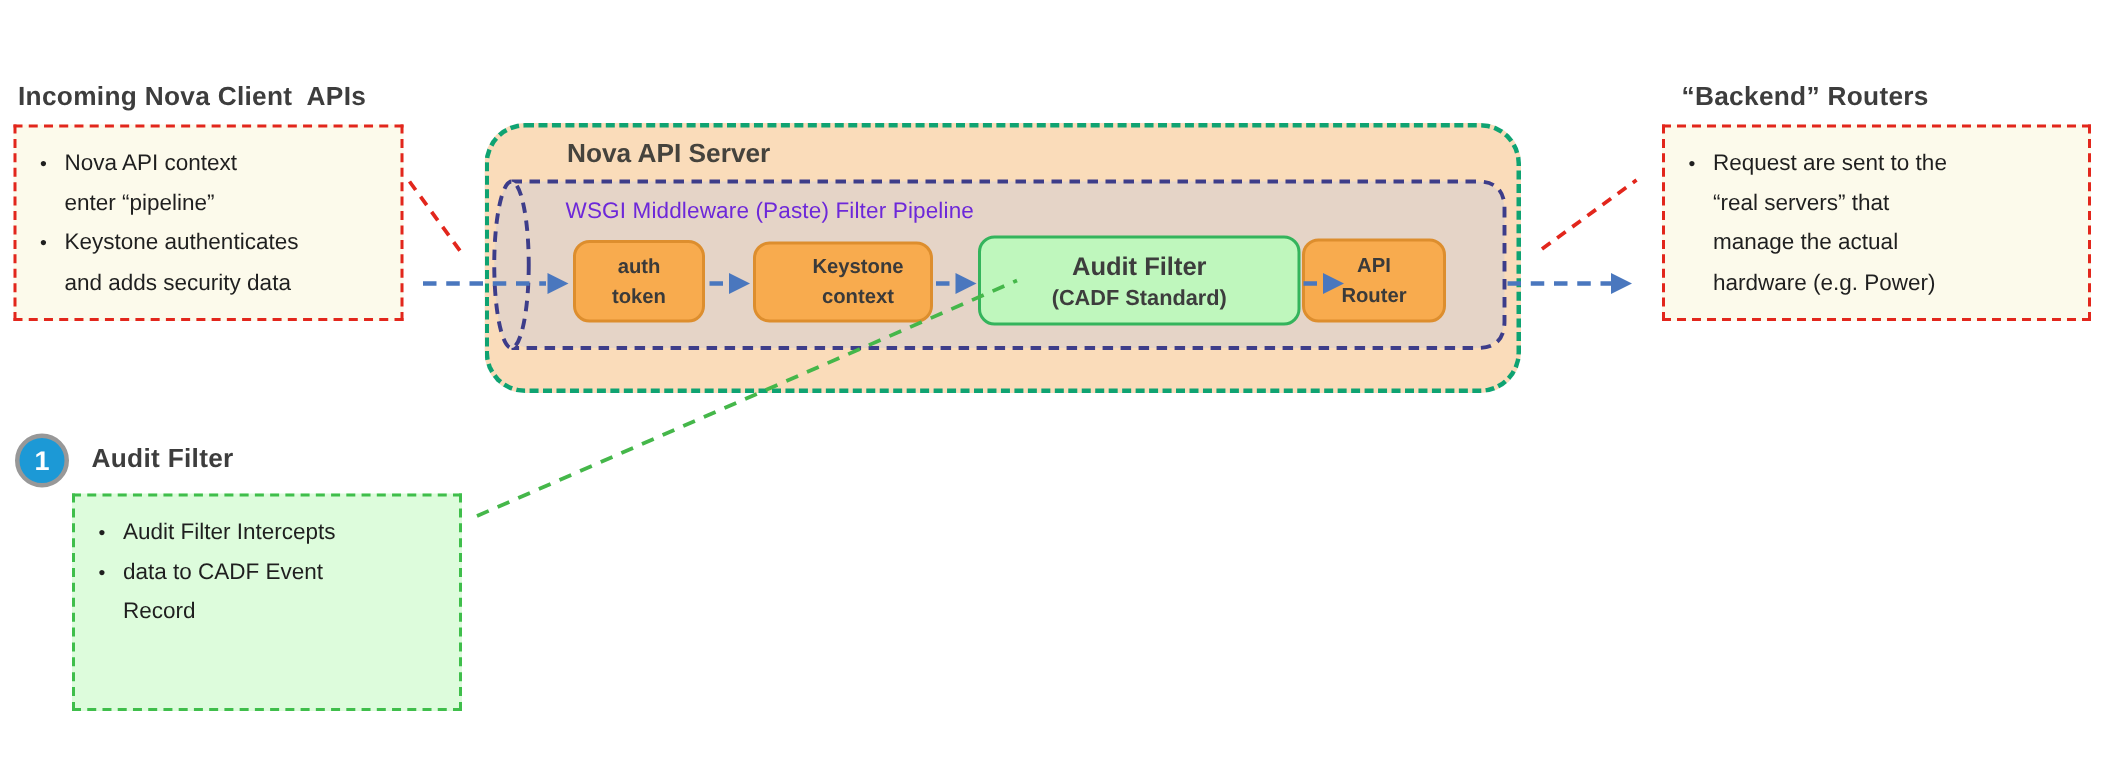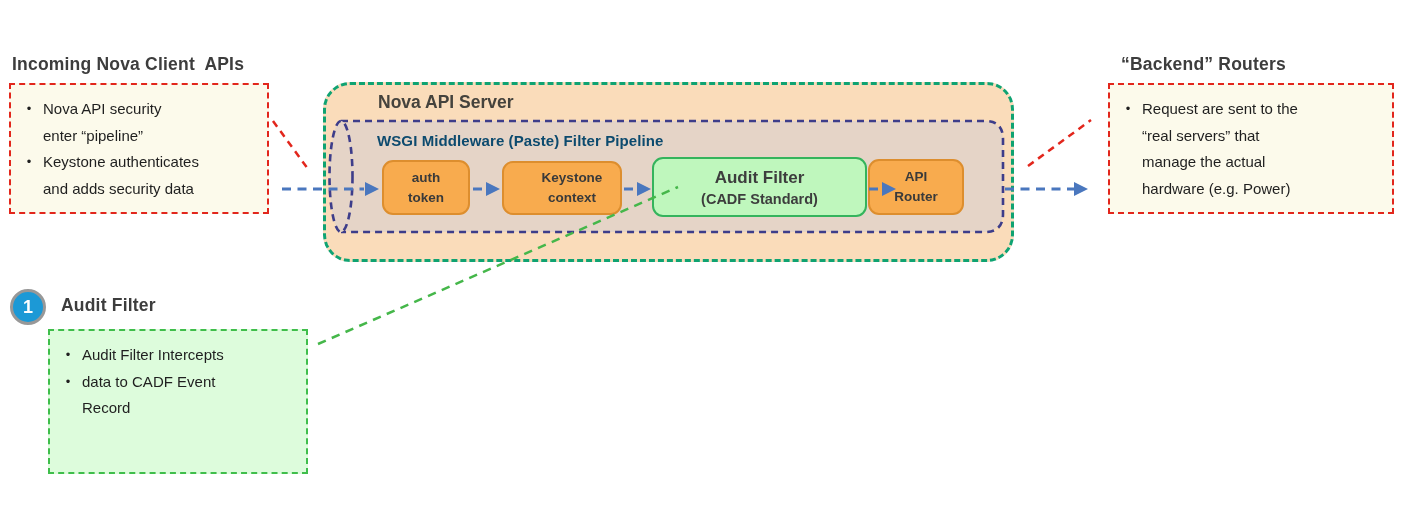--- a/index.html
+++ b/index.html
@@ -18,21 +18,21 @@
   }
   .callout.green{background:#ddfcdc;border-color:#3fbe4b;}
   .bullet-row{display:flex;align-items:flex-start;font-size:15px;line-height:26.5px;color:#1f1f1f;}
   .bullet-marker{width:16px;text-align:center;flex:0 0 16px;margin-right:6px;font-size:13px;}
   .bullet-lines{flex:1;}
   
   .nova-box{
     box-sizing:border-box;background:#fadcba;border:3px dashed #0fa372;border-radius:27px;
   }
   .server-title{font-weight:bold;font-size:17.5px;color:#45433d;}
-  .pipeline-label{font-weight:bold;font-size:15px;color:#0c4a6e;letter-spacing:0.1px;}
+  .pipeline-label{font-weight:normal;font-size:15px;color:#6d28d9;letter-spacing:0.1px;}
   
   .stage{
     box-sizing:border-box;display:flex;flex-direction:column;align-items:center;justify-content:center;
     border-radius:11px;text-align:center;
   }
   .stage.orange{background:#f8ab4e;border:2px solid #dd8e2e;}
   .stage.green{background:#bff7bd;border:2px solid #34b45c;}
   .stage .l1{font-weight:bold;font-size:13.5px;line-height:20px;color:#3a3a3a;}
   .stage.green .l1{font-size:17px;line-height:23px;color:#3d3d3d;}
   .stage.green .l2{font-weight:bold;font-size:14.5px;line-height:20px;color:#3d3d3d;}
@@ -49,21 +49,21 @@
 <body>
 
 <div id="stage">
 
   <div class="abs heading" style="left:12px;top:54px;">Incoming Nova Client  APIs</div>
 
   <div class="abs callout" style="left:9px;top:83px;width:260px;height:131px;">
     <div class="bullet-row">
       <span class="bullet-marker">•</span>
       <div class="bullet-lines">
-        <div>Nova API security</div>
+        <div>Nova API context</div>
         <div>enter “pipeline”</div>
       </div>
     </div>
     <div class="bullet-row">
       <span class="bullet-marker">•</span>
       <div class="bullet-lines">
         <div>Keystone authenticates</div>
         <div>and adds security data</div>
       </div>
     </div>

